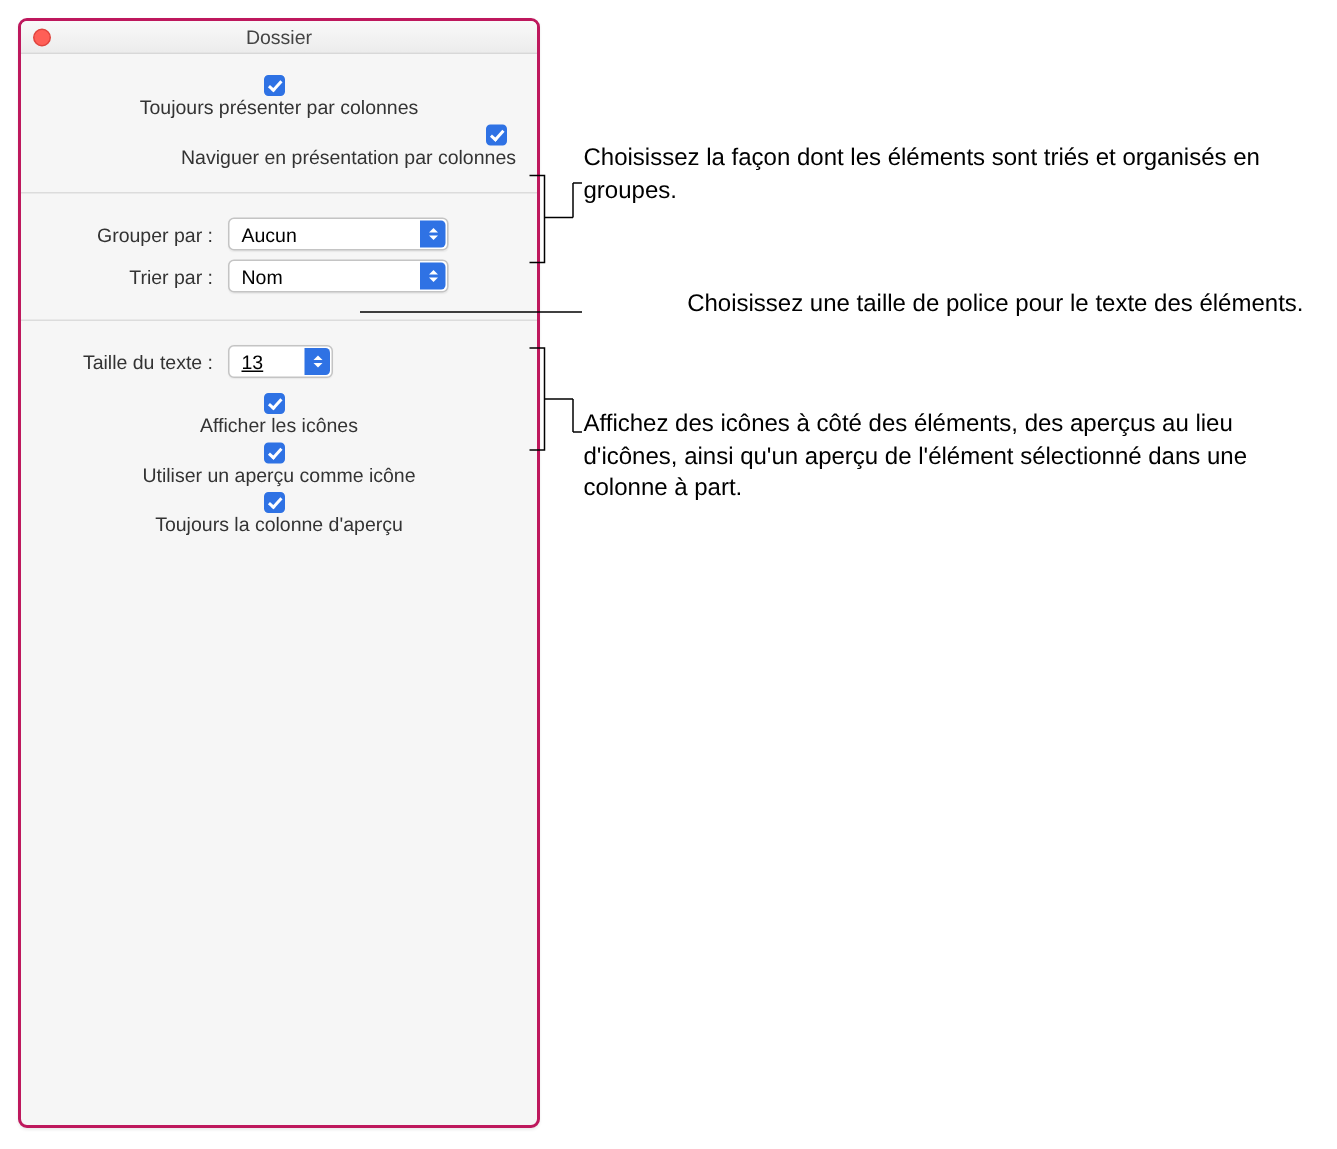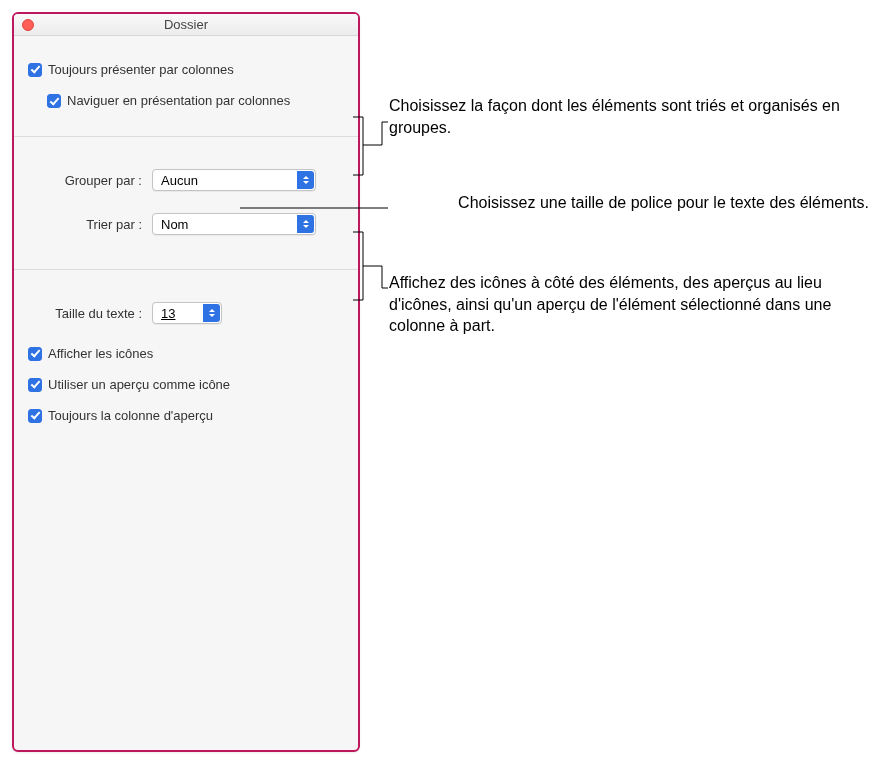--- a/index.html
+++ b/index.html
@@ -47,21 +47,22 @@
       color: #444;
     }
     .section {
       padding: 10px 14px 12px 14px;
       border-bottom: 1px solid #dcdcdc;
     }
     .section.last { border-bottom: none; }
     .row {
       display: flex;
       align-items: center;
-      margin: 16px 0;
+      margin: 4px 0;
+      flex-direction: column;
     }
     .row.indent { padding-left: 19px; align-items: flex-end; }
     .checkbox {
       width: 14px;
       height: 14px;
       border-radius: 3px;
       border: 1px solid #c0c0c0;
       margin-right: 6px;
       flex-shrink: 0;
       position: relative;
@@ -82,42 +83,42 @@
       border-width: 0 2px 2px 0;
       transform: rotate(42deg);
     }
     .check-label {
       font-size: 13px;
       color: #333;
     }
     .form-row {
       display: flex;
       align-items: center;
-      margin: 22px 0;
+      margin: 6px 0;
     }
     .form-label {
       width: 124px;
       text-align: right;
       padding-right: 10px;
       font-size: 13px;
       color: #333;
     }
     .select {
       height: 22px;
       background: #fff;
       border: 1px solid #c4c4c4;
       border-radius: 4px;
       display: flex;
       align-items: center;
       padding: 0 22px 0 8px;
       font-size: 13px;
       position: relative;
       box-shadow: 0 0.5px 1px rgba(0,0,0,0.06);
     }
-    .select.wide { width: 164px; }
+    .select.wide { width: 147px; }
     .select.narrow { width: 70px; text-decoration: underline; }
     .select-arrows {
       position: absolute;
       right: 1px;
       top: 1px;
       bottom: 1px;
       width: 17px;
       background: #2f72e4;
       border-radius: 0 3px 3px 0;
       display: flex;

